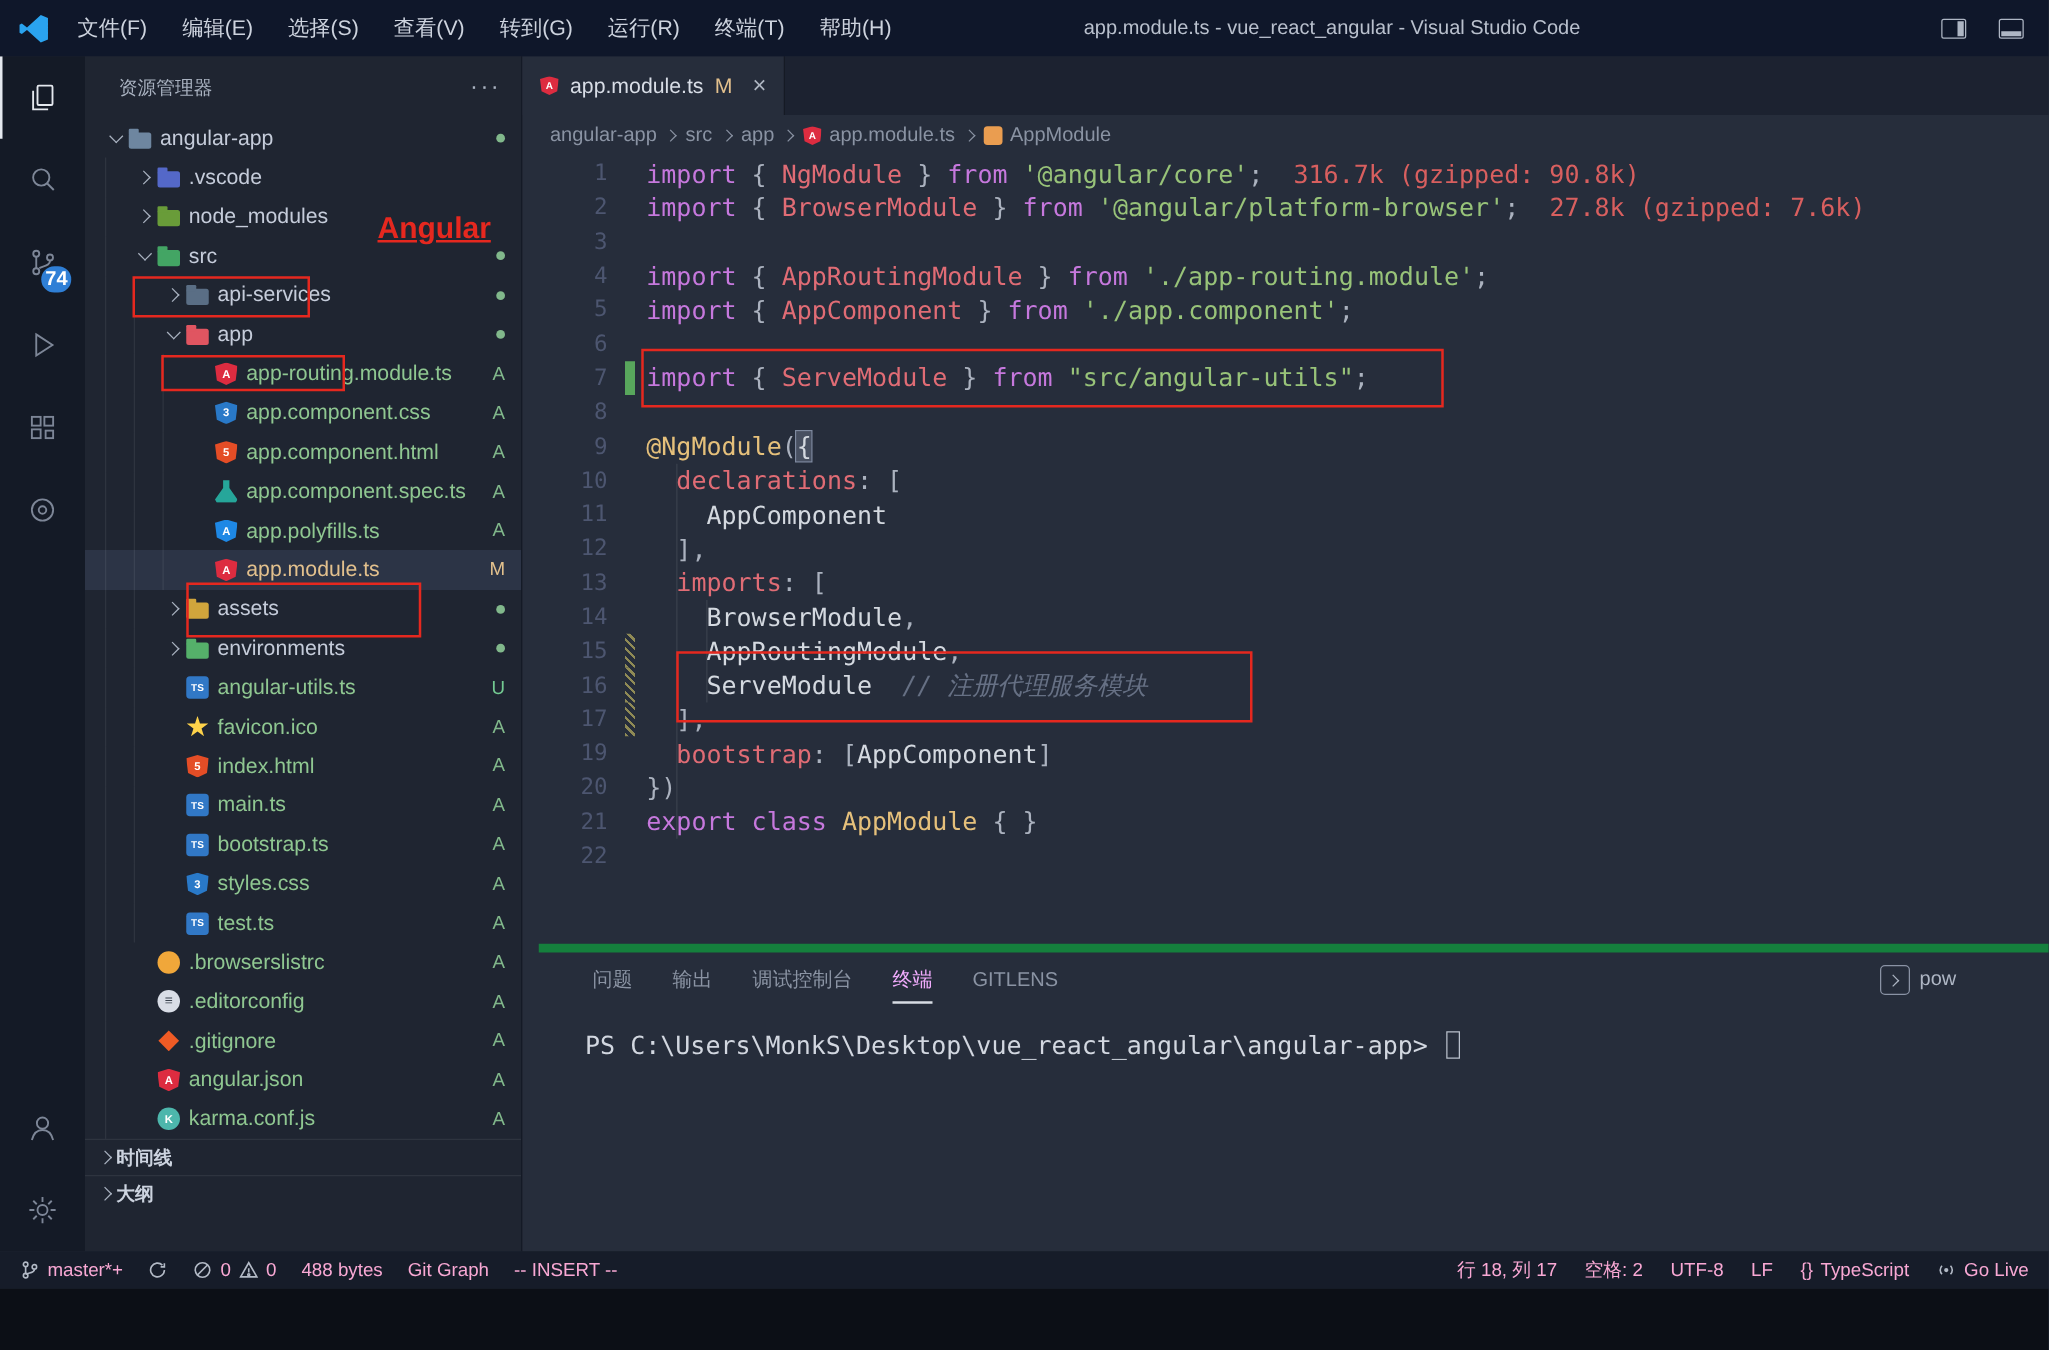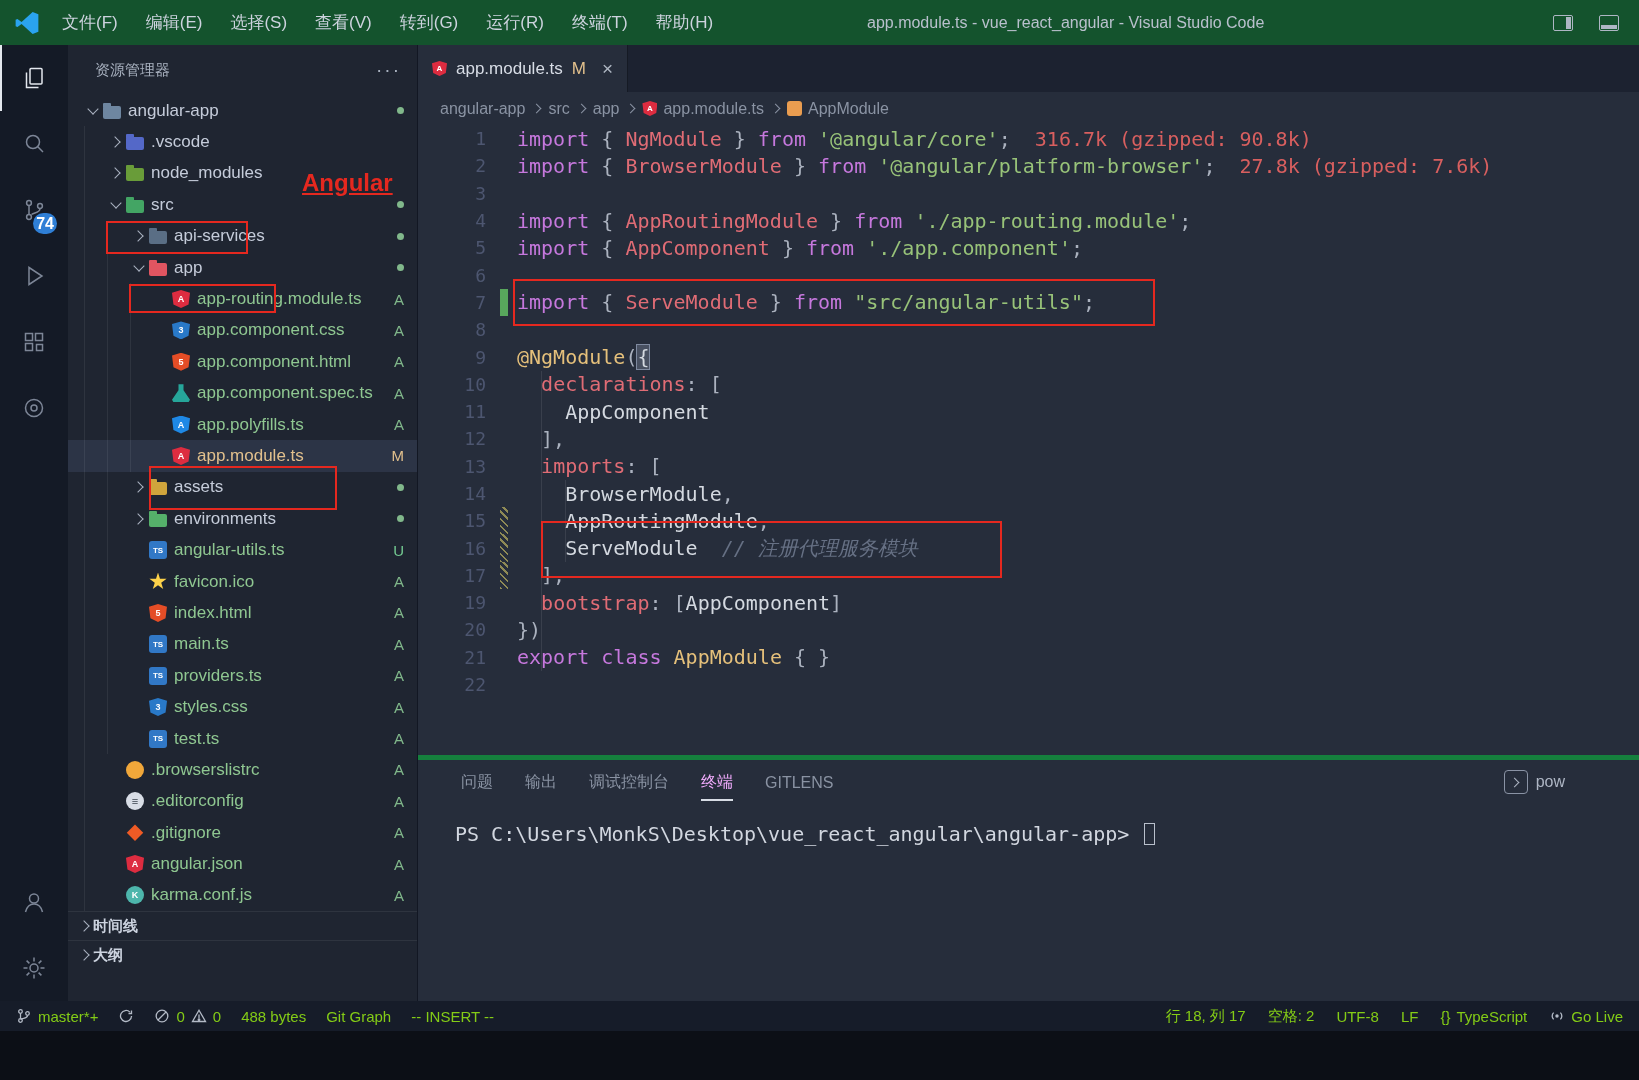--- a/index.html
+++ b/index.html
@@ -1,20 +1,20 @@
 <!DOCTYPE html>
 <html><head>
 <meta charset="utf-8">
 <style>
   html,body{margin:0;padding:0}
   body{width:1639px;height:1080px;position:relative;overflow:hidden;background:#262d3b;
        font-family:"Liberation Sans",sans-serif;-webkit-font-smoothing:antialiased}
 
   
-  .titlebar{position:absolute;left:0;top:0;width:1639px;height:45px;background:#14532d;
+  .titlebar{position:absolute;left:0;top:0;width:1639px;height:45px;background:#0f172a;
             display:flex;align-items:center;z-index:5}
   .vscode-logo{margin:0 8px 0 14px;display:flex}
   .menubar{display:flex}
   .menu-item{padding:0 14px;font-size:17px;color:#cdd3de;line-height:45px;white-space:nowrap}
   .win-title{position:absolute;left:867px;top:0;height:45px;display:flex;align-items:center;
              font-size:16px;color:#b9c0cd;white-space:nowrap}
   .win-controls{position:absolute;right:20px;top:0;height:45px;display:flex;align-items:center;gap:26px}
   .wc{width:18px;height:14px;border:1.4px solid #aeb6c4;border-radius:2px;position:relative;display:inline-block}
   .wc1::before{content:"";position:absolute;top:1px;bottom:1px;right:1px;width:5px;background:#aeb6c4}
   .wc2::before{content:"";position:absolute;left:1px;right:1px;bottom:1px;height:4px;background:#aeb6c4}
@@ -115,35 +115,35 @@
   .tk-k{color:#c678dd}.tk-v{color:#e06c75}.tk-s{color:#98c379}.tk-p{color:#abb2bf}
   .tk-y{color:#e5c07b}.tk-prop{color:#e06c75}.tk-w{color:#d4d9e0}
   .tk-cm{color:#667084;font-style:italic}.tk-cost{color:#d85f5f}
   .tk-hl{background:rgba(115,125,145,.45);outline:1px solid #7f8aa0;color:#d4d9e0}
   .caret{display:inline-block;width:2.5px;height:23px;background:#4f8ff7;vertical-align:-5px}
   .iguide{position:absolute;width:1px;background:rgba(255,255,255,.09)}
   .g1{left:123px;top:246px;height:300px}
   .g2{left:147px;top:355px;height:82px}
 
   
-  .panel{position:absolute;left:0;top:710px;right:0;height:246px;border-top:5px solid #15803d}
+  .panel{position:absolute;left:13px;top:710px;right:0;height:246px;border-top:7px solid #15803d}
   .ptabs{height:45px;display:flex;align-items:center;gap:32px;padding-left:43px}
   .ptab{font-size:16px;color:#8a93a3;position:relative;white-space:nowrap}
   .ptab.act{color:#f0abfc}
   .ptab.act::after{content:"";position:absolute;left:0;right:0;bottom:-8px;height:2px;background:#d7dce4}
   .term-launch{position:absolute;right:74px;top:10px;display:flex;align-items:center;gap:8px;color:#aeb6c4;font-size:16px}
   .tl-icon{width:22px;height:22px;border:1.2px solid #8a93a5;border-radius:4px;display:inline-flex;align-items:center;justify-content:center}
   .tl-icon::before{content:"";width:6px;height:6px;border-right:1.6px solid #aeb6c4;border-bottom:1.6px solid #aeb6c4;transform:rotate(-45deg);margin-left:-2px}
   .terminal{position:absolute;left:37px;top:62px;font-family:"DejaVu Sans Mono","Liberation Mono",monospace;
             font-size:20px;color:#d2d7e0;display:flex;align-items:center;white-space:pre}
   .term-caret{display:inline-block;width:11px;height:22px;border:1.2px solid #b9c0cc;margin-left:3px;box-sizing:border-box}
 
   
   .statusbar{position:absolute;left:0;top:1001px;width:1639px;height:30px;background:#161c29;display:flex;
-             align-items:center;padding:0 16px;box-sizing:border-box;font-size:15px;color:#84cc16;gap:20px}
+             align-items:center;padding:0 16px;box-sizing:border-box;font-size:15px;color:#f9a8d4;gap:20px}
   .sb-item{display:flex;align-items:center;gap:6px;white-space:nowrap}
   .sb-item svg{stroke:#b3bac6;fill:none;stroke-width:1.3}
   .sb-right{margin-left:auto;display:flex;gap:22px;align-items:center}
   .bottomstrip{position:absolute;left:0;top:1031px;width:1639px;height:49px;background:#0c0f16}
 
   
   .ann{position:absolute;border:2.5px solid #e5281f;z-index:60;pointer-events:none;box-sizing:border-box}
   .ann-text{position:absolute;z-index:60;color:#e5281f;font-size:24px;font-weight:700;pointer-events:none}
 </style>
 </head>
@@ -410,21 +410,21 @@
         <span class="tlabel g">main.ts</span>
         <span class="tright">
           <span class="gb A">A</span>
         </span>
       </div>
       <div class="trow">
         <span class="guide"></span>
         <span class="guide"></span>
         <span class="chev none"></span>
         <span class="fic ts-icon"></span>
-        <span class="tlabel g">providers.ts</span>
+        <span class="tlabel g">bootstrap.ts</span>
         <span class="tright">
           <span class="gb A">A</span>
         </span>
       </div>
       <div class="trow">
         <span class="guide"></span>
         <span class="guide"></span>
         <span class="chev none"></span>
         <span class="fic css-icon"></span>
         <span class="tlabel g">styles.css</span>

